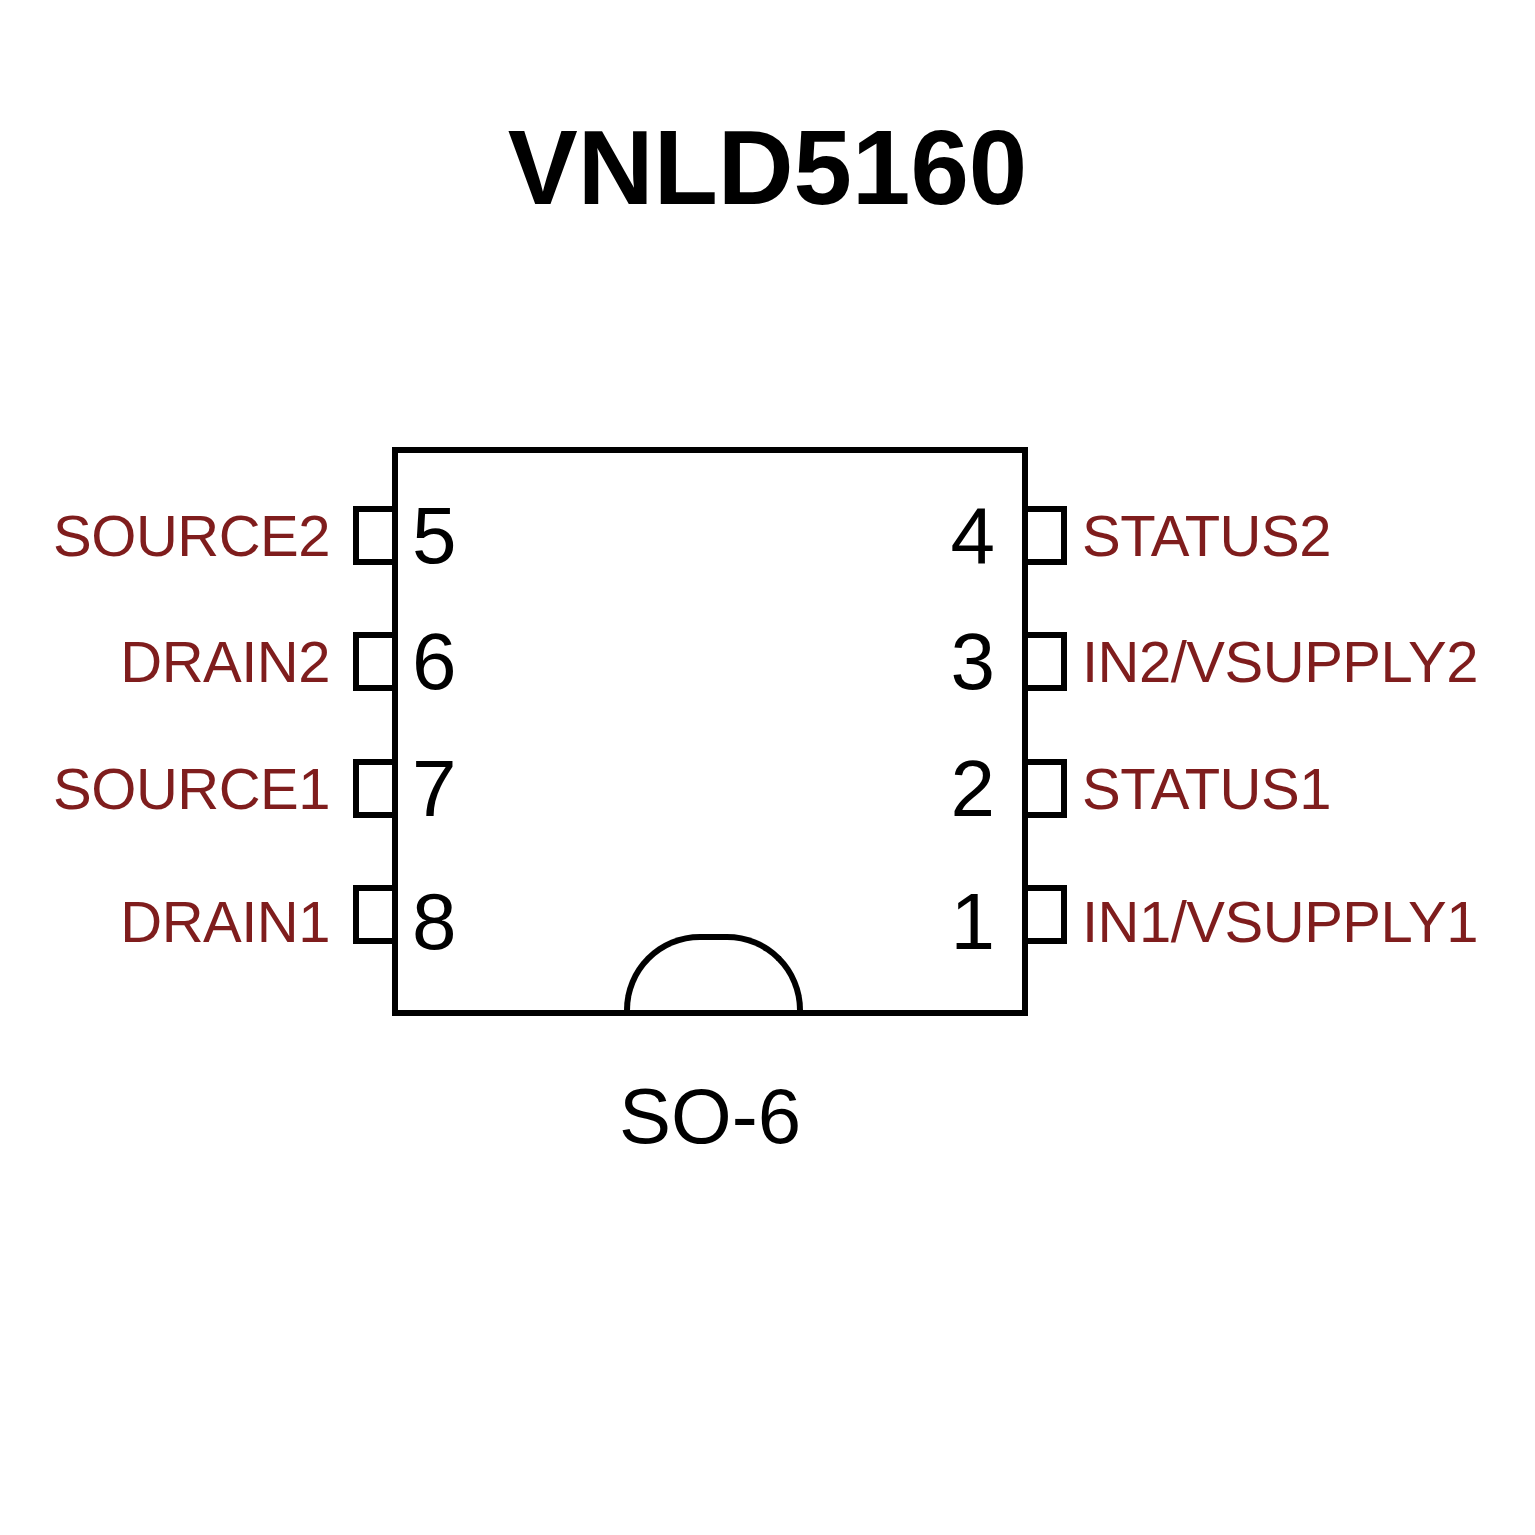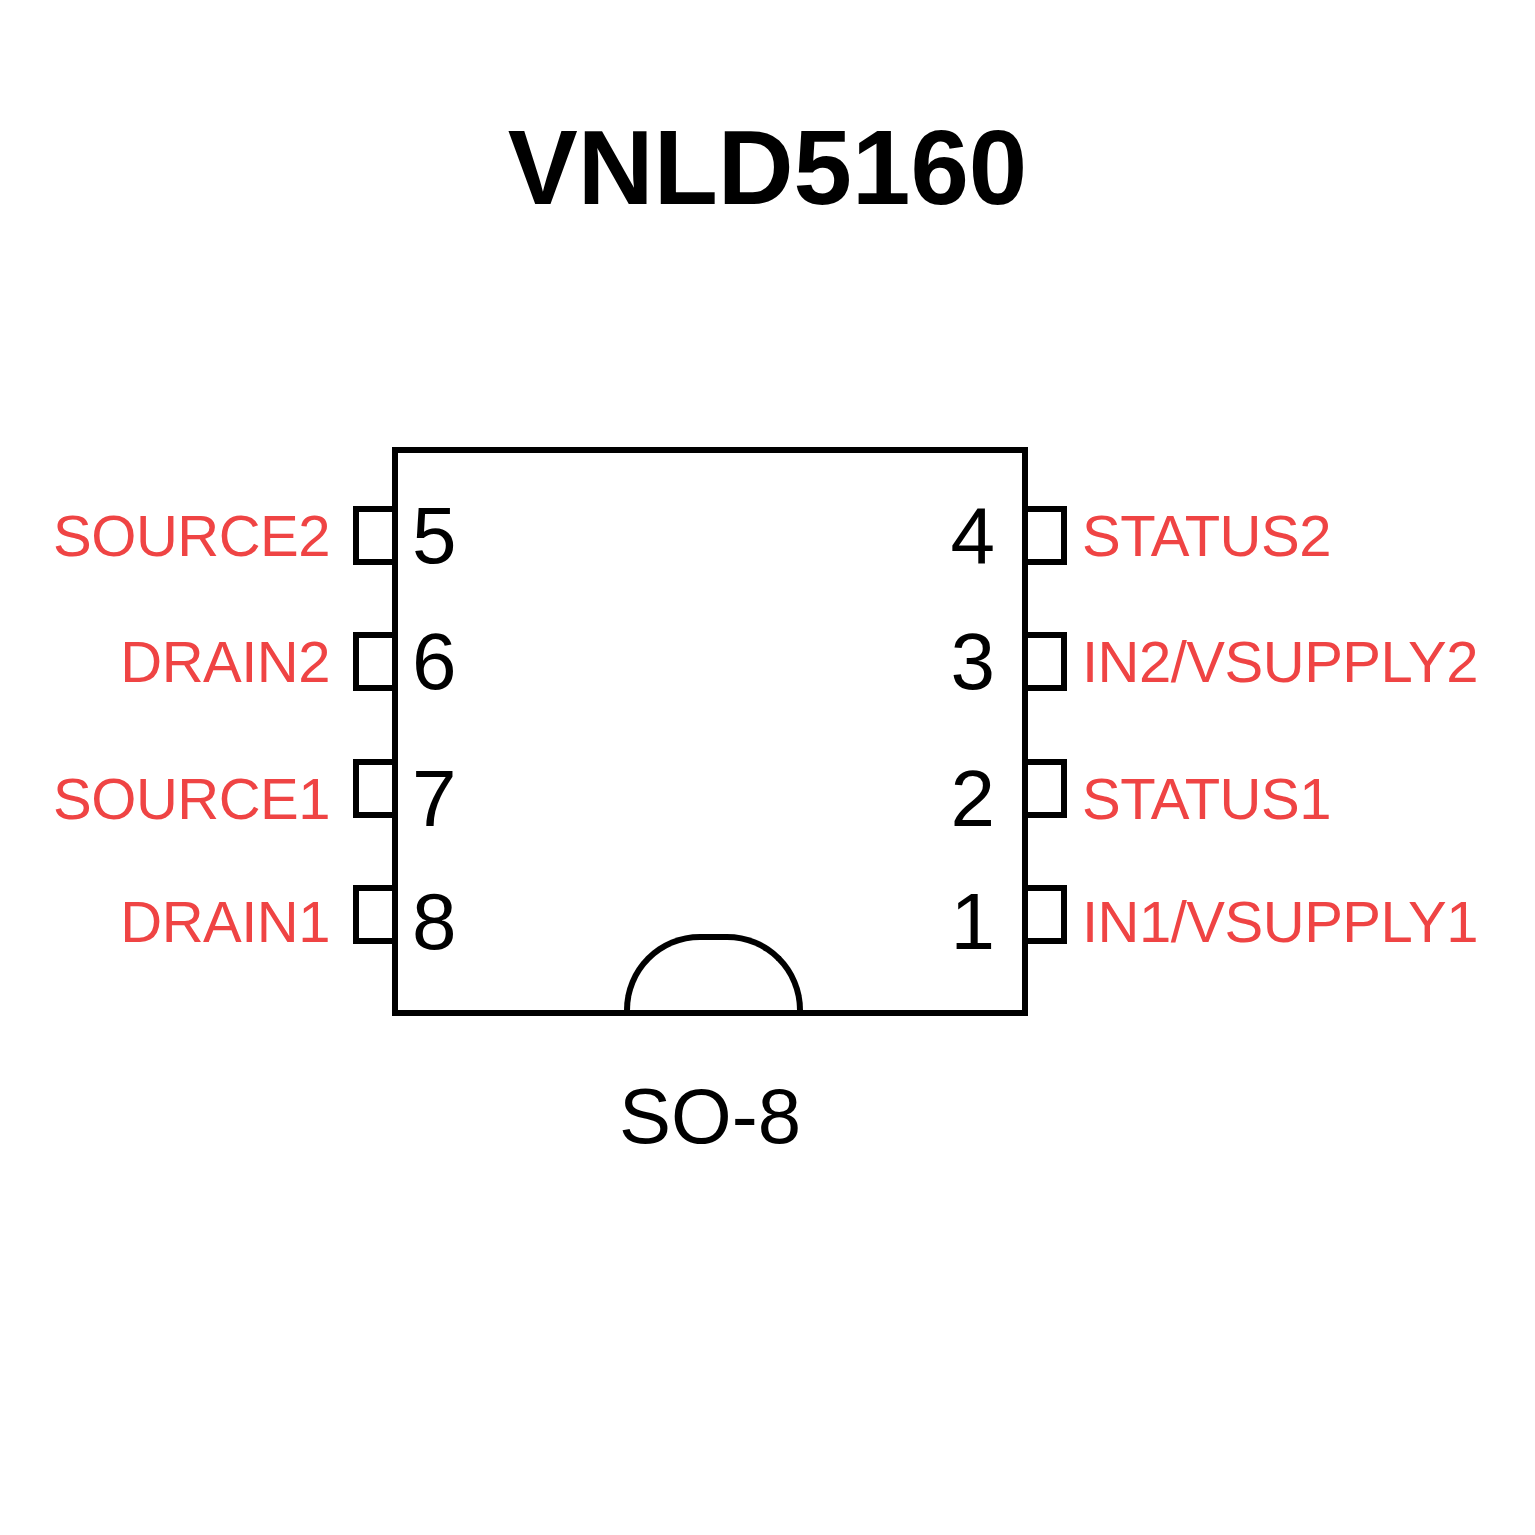--- a/index.html
+++ b/index.html
@@ -74,27 +74,27 @@
   .pin-number.right { left: 845px; justify-content: flex-end; }
   .pin-label {
     position: absolute;
     height: 80px;
     display: flex;
     align-items: center;
     font-size: 58px;
     letter-spacing: -0.5px;
     line-height: 1;
     white-space: nowrap;
-    color: #ef4444;
+    color: #7f1d1d;
   }
   .pin-label.left  { left: 30px;  width: 300px; justify-content: flex-end; }
   .pin-label.right { left: 1082px; width: 430px; justify-content: flex-start; }
   .row-0 .pin-number, .row-0 .pin-label { top: 496px; }
   .row-1 .pin-number, .row-1 .pin-label { top: 622px; }
-  .row-2 .pin-number, .row-2 .pin-label { top: 749px; margin-top: 10px; }
+  .row-2 .pin-number, .row-2 .pin-label { top: 749px; }
   .row-3 .pin-number, .row-3 .pin-label { top: 882px; }
   .row-0 .pin-square { top: 506px; }
   .row-1 .pin-square { top: 632px; }
   .row-2 .pin-square { top: 759px; }
   .row-3 .pin-square { top: 885px; }
   .package-label {
     position: absolute;
     left: 560px;
     top: 1077px;
     width: 300px;
@@ -149,15 +149,15 @@
     <div class="pin-number right">2</div>
     <div class="pin-square right"></div>
     <div class="pin-label right">STATUS1</div>
   </div>
   <div class="row-3">
     <div class="pin-number right">1</div>
     <div class="pin-square right"></div>
     <div class="pin-label right">IN1/VSUPPLY1</div>
   </div>
 
-  <div class="package-label">SO-8</div>
+  <div class="package-label">SO-6</div>
 
 </div>
 
 </body></html>

